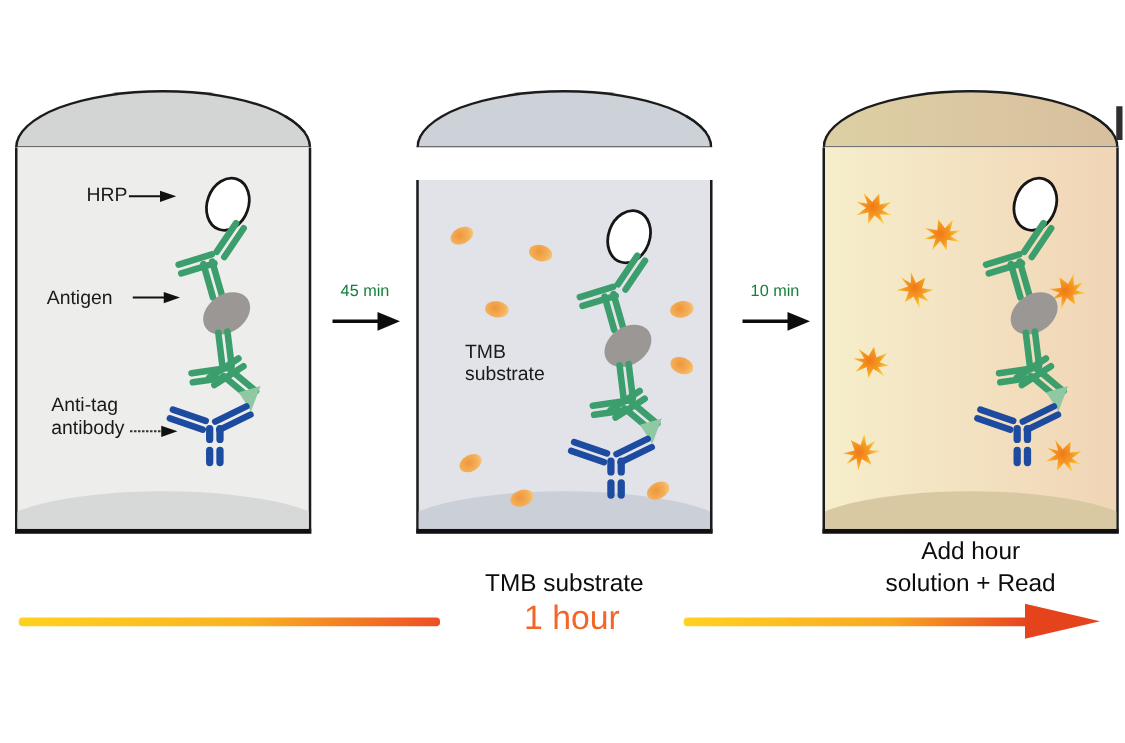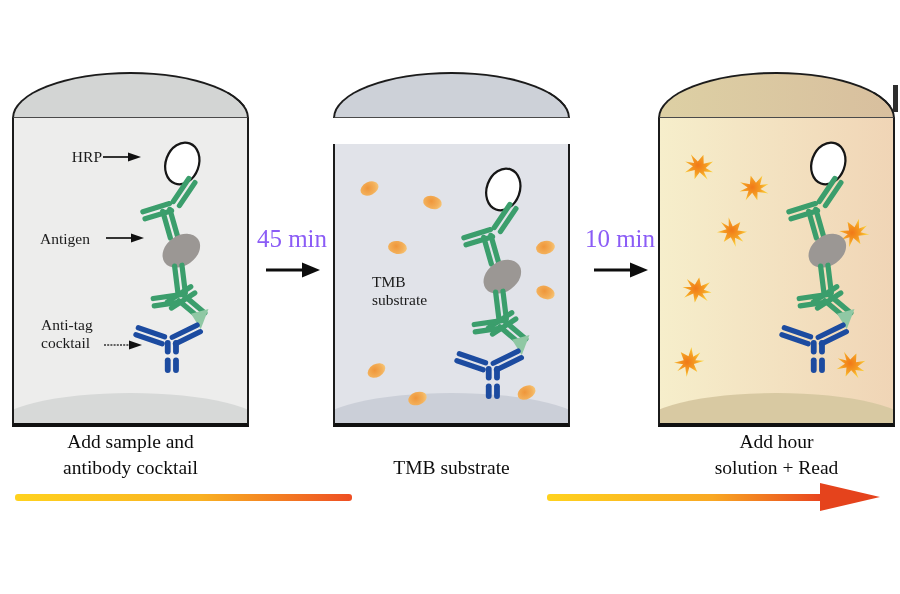--- a/index.html
+++ b/index.html
@@ -1,18 +1,18 @@
 <!DOCTYPE html>
 <html><head>
 <meta charset="utf-8">
 <style>
   html,body{margin:0;padding:0;background:#ffffff;}
   .canvas{
     position:relative;width:900px;height:594px;background:#ffffff;overflow:hidden;
-    font-family:Liberation Serif, serif;color:#111;
+    font-family:Liberation Sans, sans-serif;color:#111;
   }
   
   .well{position:absolute;top:72px;width:237px;height:355px;}
   .dome{
     position:absolute;top:0;left:0;right:0;height:46px;box-sizing:border-box;
     border:2.2px solid #1b1b1b;border-bottom:1.6px solid #4a4a4a;
     border-radius:50% 50% 0 0 / 100% 100% 0 0;
   }
   .wbody{
     position:absolute;top:46px;left:0;right:0;bottom:0;box-sizing:border-box;
@@ -44,21 +44,21 @@
   .burst{
     position:absolute;width:30px;height:26px;
     background:radial-gradient(circle at 45% 45%, #f07818 0%, #f59c22 38%, #fccf3a 68%, #fde26a 100%);
     clip-path:polygon(50% 0%,61% 32%,88% 12%,72% 45%,100% 50%,70% 60%,92% 85%,58% 68%,50% 100%,40% 66%,12% 88%,30% 55%,0% 48%,30% 42%,10% 15%,40% 32%);
     filter:blur(0.4px);
   }
   
   .caption{position:absolute;top:429px;width:237px;text-align:center;font-size:19.5px;line-height:25.5px;color:#0d0d0d;}
   
   .transition{position:absolute;top:225px;width:84px;text-align:center;}
-  .transition .t-label{font-size:25px;color:#8b5cf6;display:block;margin-bottom:8px;}
+  .transition .t-label{font-size:13px;color:#15803d;display:block;margin-bottom:8px;}
   
   .tl-bar{position:absolute;height:6.5px;top:494px;border-radius:3px;}
   .tl-left{left:15px;width:337px;background:linear-gradient(90deg,#ffd21e 0%,#f9b122 55%,#ee4e23 100%);}
   .tl-right{left:547px;width:276px;background:linear-gradient(90deg,#ffd21e 0%,#f9a823 60%,#e8431f 100%);}
   .tl-head{
     position:absolute;left:820px;top:483px;width:0;height:0;
     border-top:14px solid transparent;border-bottom:14px solid transparent;border-left:60px solid #e5431c;
   }
   .tl-label{position:absolute;left:405px;top:479px;width:105px;text-align:center;font-size:27px;color:#f2662a;}
   
@@ -124,31 +124,27 @@
       </svg>
 
       <div class="anno right" style="left:0;top:112px;width:76px">Antigen</div>
       <svg class="arrow-sm" style="left:92px;top:114px" viewBox="0 0 38 12">
         <line x1="0" y1="6" x2="26" y2="6" stroke="#111" stroke-width="1.7"></line>
           <polygon points="25,1.5 38,6 25,10.5" fill="#111"></polygon>
       </svg>
 
       <div class="anno" style="left:27px;top:198px;width:80px">
         <span>Anti-tag</span><br>
-        <span>cocktail</span>
+        <span>antibody</span>
       </div>
       <svg class="arrow-sm" style="left:90px;top:221px" viewBox="0 0 38 12">
         <line x1="0" y1="6" x2="26" y2="6" stroke="#333" stroke-width="1.7" stroke-dasharray="2 1.2"></line>
           <polygon points="25,1.5 38,6 25,10.5" fill="#111"></polygon>
       </svg>
     </div>
-  </div>
-  <div class="caption" style="left:12px">
-    <span>Add sample and</span><br>
-    <span>antibody cocktail</span>
   </div>
 
   <div class="transition" style="left:250px">
     <span class="t-label">45 min</span>
     <svg width="56" height="18" viewBox="0 0 56 18">
       <line x1="2" y1="9" x2="40" y2="9" stroke="#0d0d0d" stroke-width="2.8"></line>
         <polygon points="38,1.5 56,9 38,16.5" fill="#0d0d0d"></polygon>
     </svg>
   </div>
 
@@ -206,18 +202,19 @@
           <use href="#complexShape"></use>
         </svg>
     </div>
   </div>
   <div class="caption" style="left:658px">
     <span>Add hour</span><br>
     <span>solution + Read</span>
   </div>
 
   <div class="tl-bar tl-left"></div>
+  <div class="tl-label">1 hour</div>
   <div class="tl-bar tl-right"></div>
   <div class="tl-head"></div>
 
   <div class="edge-bar"></div>
 
 </div>
 
 </body></html>

